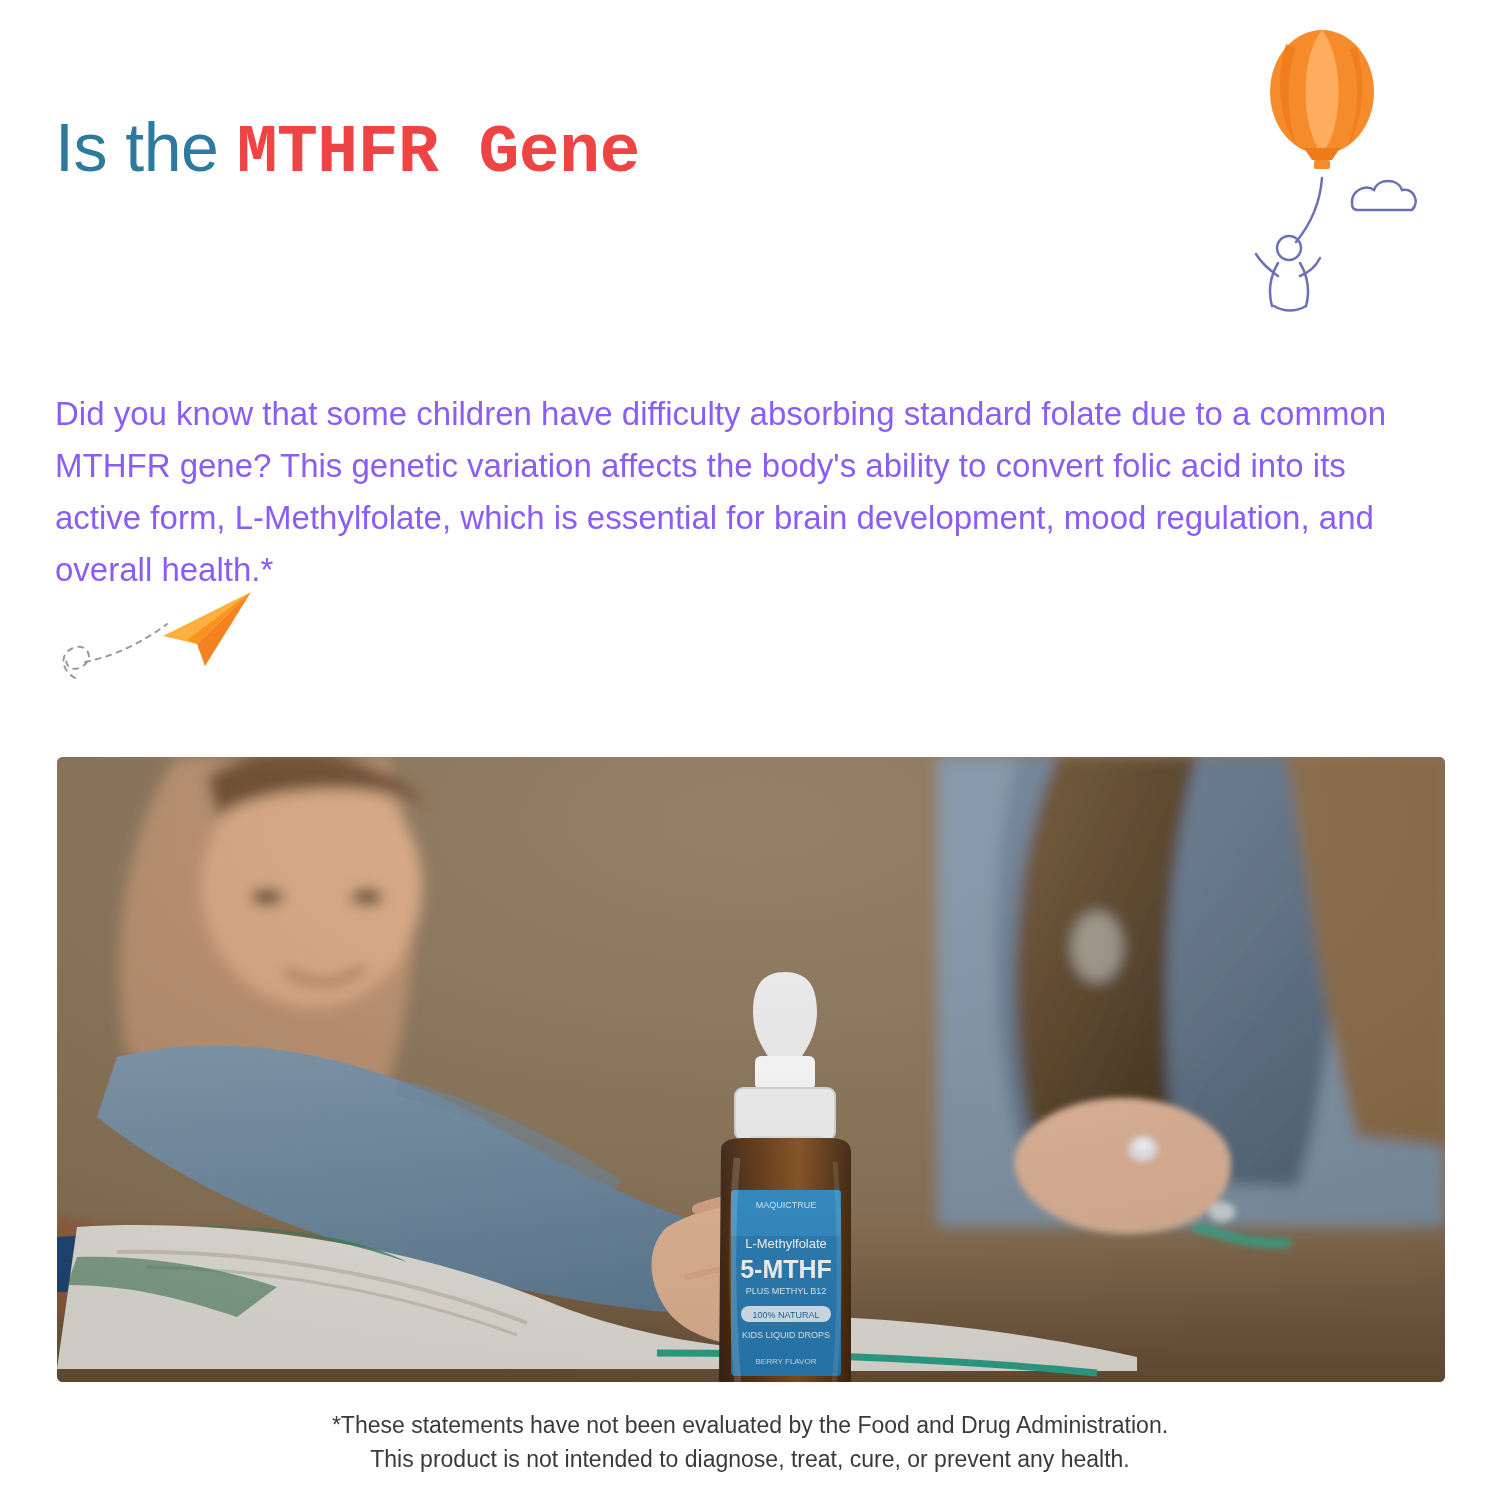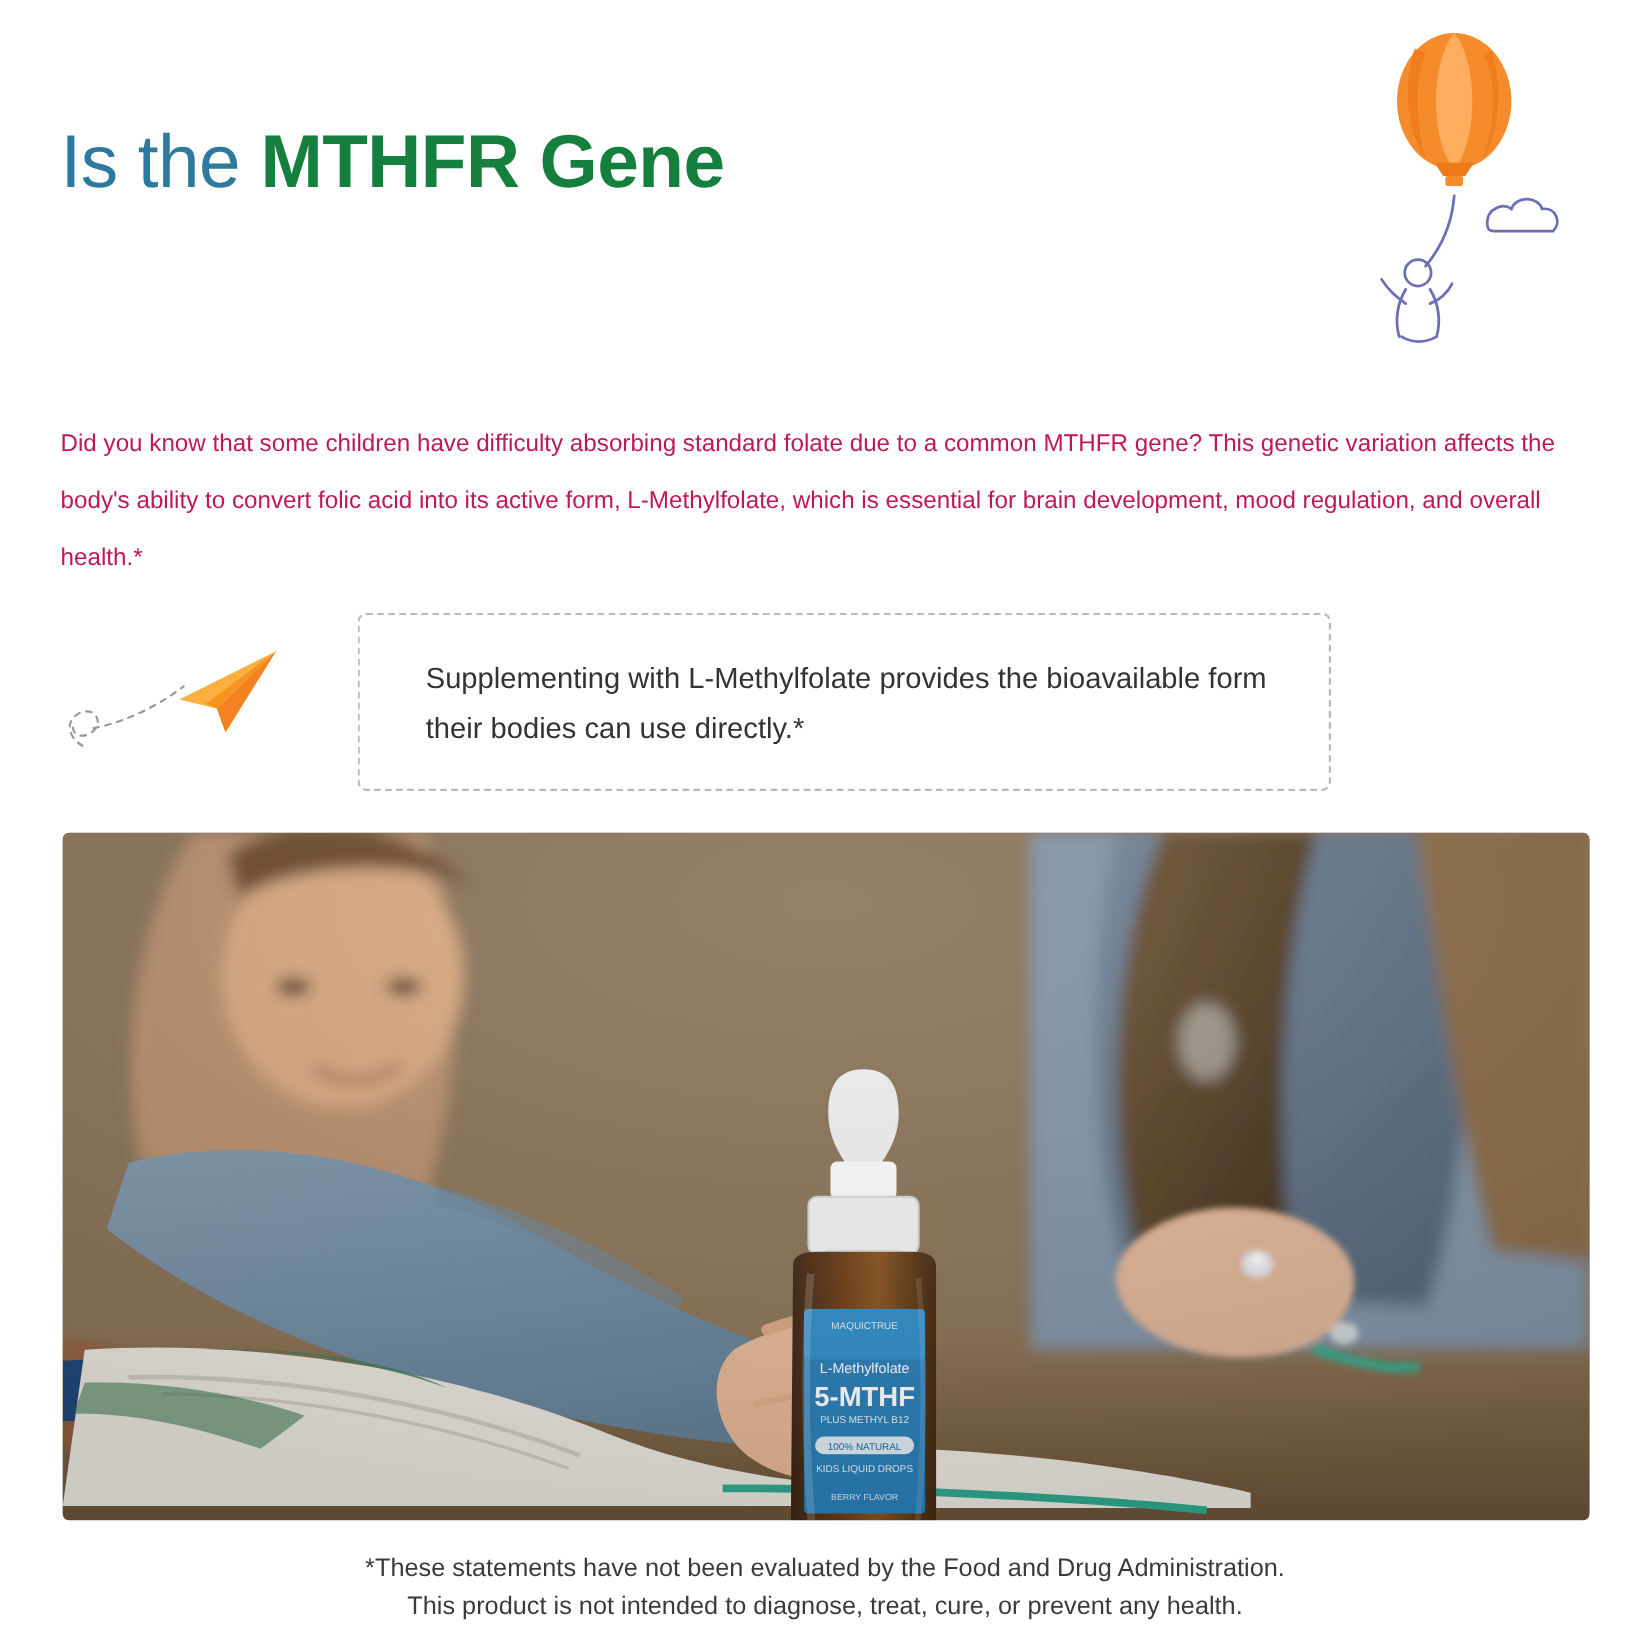--- a/index.html
+++ b/index.html
@@ -34,22 +34,23 @@
     line-height: 84px;
     letter-spacing: -0.5px;
     white-space: nowrap;
   }
   .h-light {
     color: #2e7a9e;
     font-weight: 300;
     margin-top: 36px;
   }
   .h-green {
-    color: #15803d;
+    color: #ef4444;
     font-weight: 700;
+    font-family: Liberation Mono, monospace;
   }
   .h-blue {
     color: #1b5e86;
     font-weight: 700;
   }
 
   
   .balloon-art {
     position: absolute;
     right: 40px;
@@ -57,23 +58,23 @@
     width: 220px;
     height: 300px;
   }
 
   
   .intro {
     position: absolute;
     left: 55px;
     top: 355px;
     width: 1360px;
-    font-size: 22px;
+    font-size: 33px;
     line-height: 52px;
-    color: #be185d;
+    color: #8b5cf6;
     font-weight: 400;
   }
 
   
   .callout {
     position: absolute;
     left: 325px;
     top: 557px;
     width: 885px;
     height: 162px;
@@ -177,23 +178,20 @@
   <div class="plane-art">
     <svg width="230" height="140" viewBox="0 0 230 140" xmlns="http://www.w3.org/2000/svg">
       <path d="M20 108 C6 100 4 84 18 78 C32 72 40 88 28 96 C18 103 8 96 12 86" stroke="#9a9a9a" stroke-width="2" stroke-dasharray="5 6" fill="none" stroke-linecap="round"></path>
       <path d="M30 92 C60 86 88 72 112 54" stroke="#9a9a9a" stroke-width="2" stroke-dasharray="5 6" fill="none" stroke-linecap="round"></path>
       <path d="M196 22 L108 66 L142 74 Z" fill="#fbb040"></path>
       <path d="M196 22 L142 74 L150 96 Z" fill="#f58220"></path>
       <path d="M196 22 L132 70 L142 74 Z" fill="#f7941e"></path>
     </svg>
   </div>
 
-  <div class="callout">
-    <div class="callout-text">Supplementing with L-Methylfolate provides the bioavailable form their bodies can use directly.*</div>
-  </div>
 
   <div class="photo">
     <svg width="1388" height="625" viewBox="0 0 1388 625" xmlns="http://www.w3.org/2000/svg">
       <defs>
         <linearGradient id="tableG" x1="0" y1="0" x2="0" y2="1">
           <stop offset="0%" stop-color="#8c7253"></stop>
           <stop offset="100%" stop-color="#6a5138"></stop>
         </linearGradient>
         <linearGradient id="shirtG" x1="0" y1="0" x2="1" y2="1">
           <stop offset="0%" stop-color="#7f98ad"></stop>

